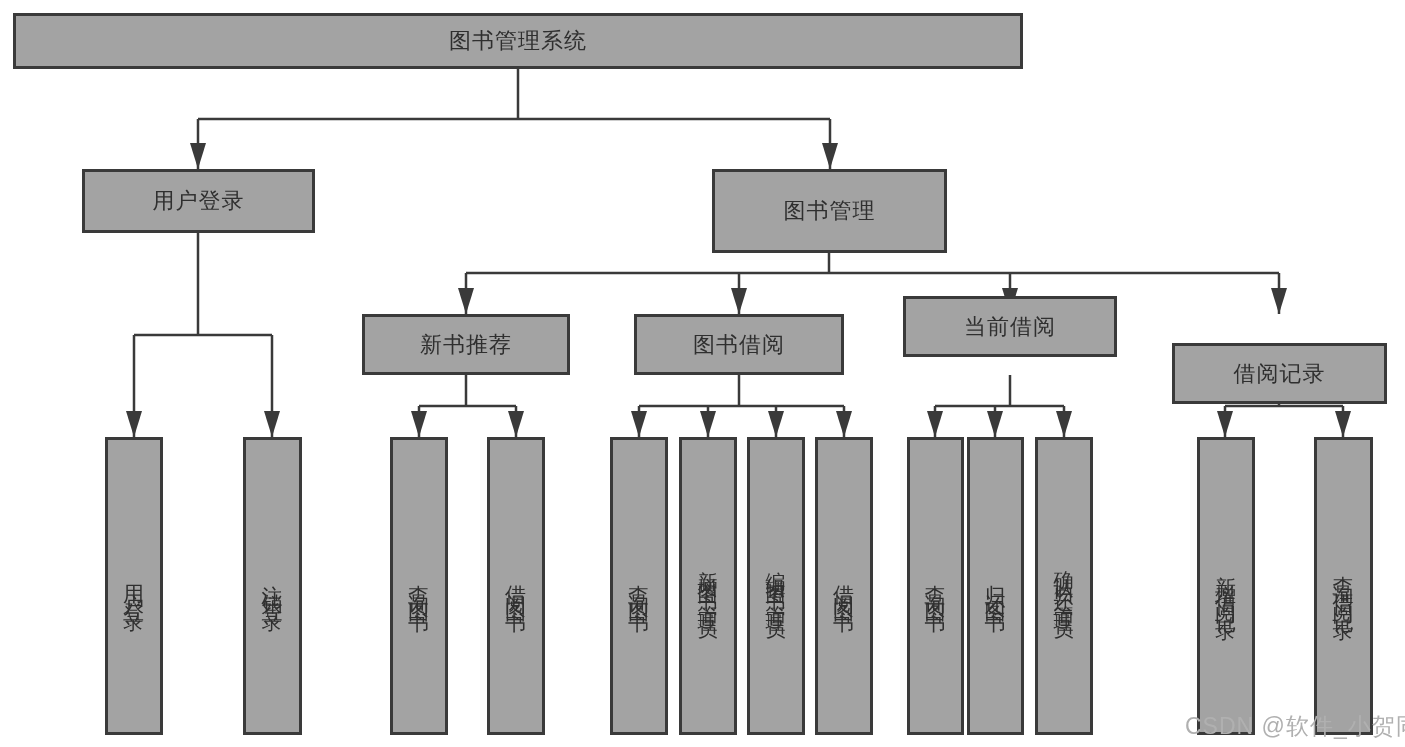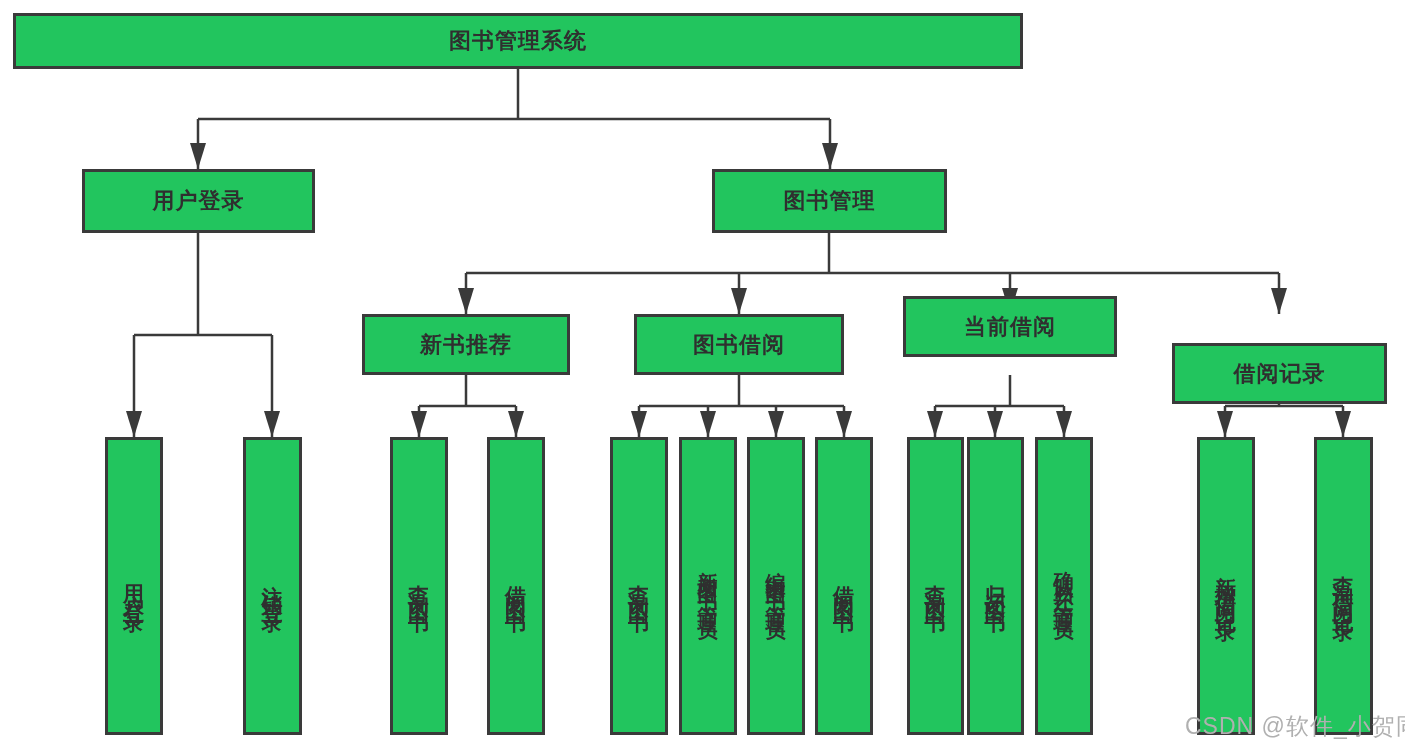--- a/index.html
+++ b/index.html
@@ -12,24 +12,23 @@
   html,body{margin:0;padding:0;}
   body{
     width:1405px;height:747px;background:var(--bg);
     font-family:"Liberation Sans","DejaVu Sans",sans-serif;
     position:relative;overflow:hidden;
   }
   .canvas{position:absolute;left:0;top:0;width:1405px;height:747px;}
   svg.edges{position:absolute;left:0;top:0;width:1405px;height:747px;color:var(--line);}
   .node{
     position:absolute;box-sizing:border-box;
-    border:3px solid var(--line);background:#22c55e;
+    border:3px solid var(--line);background:#a3a3a3;
     display:flex;align-items:center;justify-content:center;
     color:var(--text);
-    font-weight:bold;
   }
   .node.h span{font-size:22px;letter-spacing:1px;white-space:nowrap;}
   .node.v span{
     writing-mode:vertical-rl;text-orientation:mixed;
     font-size:21px;letter-spacing:9px;line-height:1;
   }
   .node.v span.long{font-size:20px;letter-spacing:7px;}
   .watermark{
     position:absolute;left:1185px;top:711px;
     font-size:23px;letter-spacing:1px;color:var(--watermark);
@@ -94,21 +93,21 @@
       <polygon points="1217,411 1233,411 1225,437" fill="currentColor"></polygon>
       <polygon points="1335,411 1351,411 1343,437" fill="currentColor"></polygon>
     </svg>
   <div id="nodes">
       <div class="node h" style="left: 13px; top: 13px; width: 1010px; height: 56px;">
         <span>图书管理系统</span>
       </div>
       <div class="node h" style="left: 82px; top: 169px; width: 233px; height: 64px;">
         <span>用户登录</span>
       </div>
-      <div class="node h" style="left: 712px; top: 169px; width: 235px; height: 64px;">
+      <div class="node h" style="left: 712px; top: 169px; width: 235px; height: 84px;">
         <span>图书管理</span>
       </div>
       <div class="node h" style="left: 362px; top: 314px; width: 208px; height: 61px; justify-content: center;">
         <span>新书推荐</span>
       </div>
       <div class="node h" style="left: 634px; top: 314px; width: 210px; height: 61px; justify-content: center;">
         <span>图书借阅</span>
       </div>
       <div class="node h" style="left: 903px; top: 296px; width: 214px; height: 61px;">
         <span>当前借阅</span>

